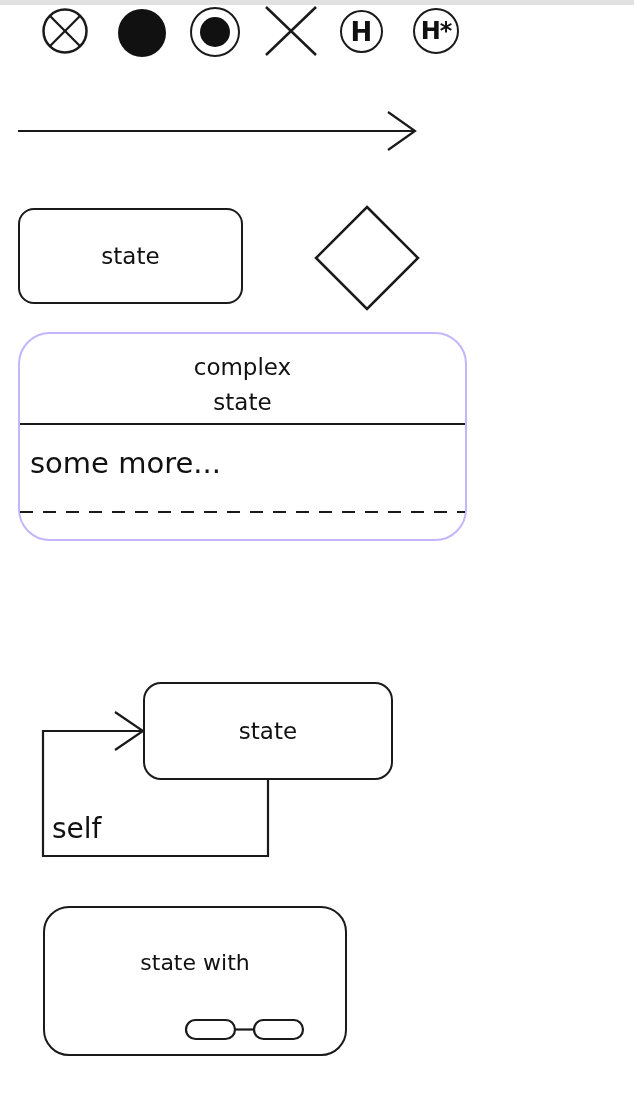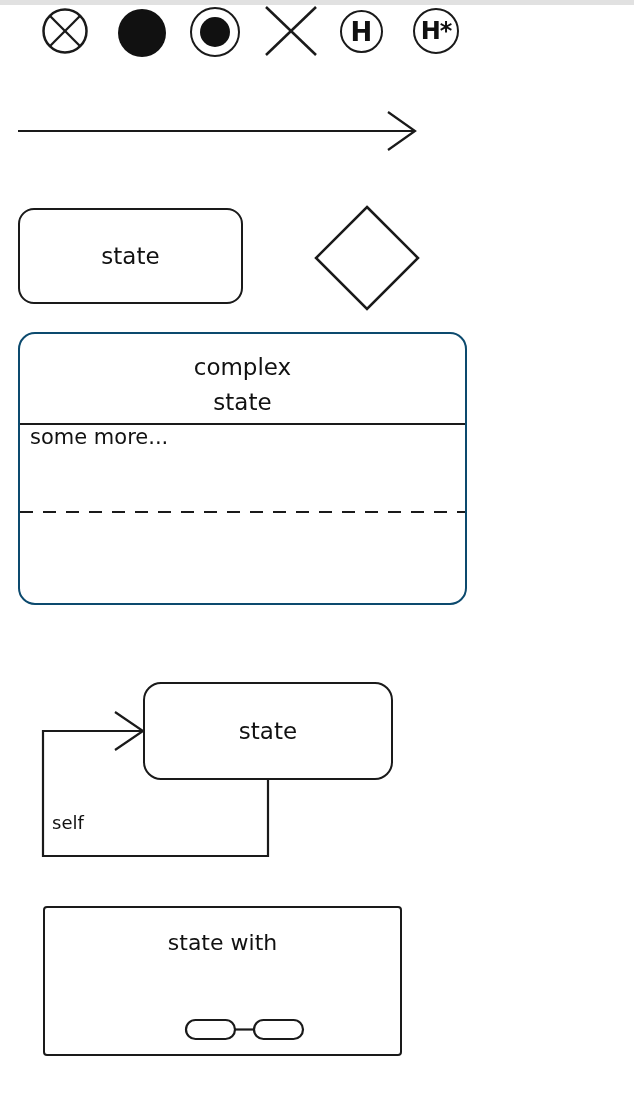--- a/index.html
+++ b/index.html
@@ -58,64 +58,65 @@
     justify-content: center;
     font-size: 23px;
   }
   .state-1 { left: 18px; top: 208px; width: 225px; height: 96px; border-radius: 16px; }
   .state-2 { left: 143px; top: 682px; width: 250px; height: 98px; border-radius: 18px; }
 
   
   .complex-box {
     box-sizing: border-box;
     left: 18px; top: 332px;
-    width: 449px; height: 273px;
-    border: 2px solid #0c4a6e;
-    border-radius: 17px;
+    width: 449px; height: 209px;
+    border: 2px solid #c4b5fd;
+    border-radius: 32px;
     background: #ffffff;
   }
   .cs-title {
     box-sizing: border-box;
     height: 91px;
     padding-top: 16px;
     text-align: center;
     font-size: 23px;
     line-height: 35px;
     border-bottom: 2px solid #1a1a1a;
   }
   .cs-body {
     padding: 0 10px 0 10px;
-    font-size: 21px;
+    font-size: 29px;
+    margin-top: 21px;
   }
   .cs-dash {
     position: absolute;
     left: 0; right: 0;
     top: 177px;
     height: 2px;
     background: repeating-linear-gradient(90deg, #1a1a1a 0 13px, transparent 13px 23px);
   }
 
   
   .self-label {
     left: 52px; top: 812px;
-    font-size: 18px;
+    font-size: 28px;
   }
 
   
   .substates-box {
     box-sizing: border-box;
     left: 43px; top: 906px;
-    width: 359px; height: 150px;
+    width: 304px; height: 150px;
     border: 2px solid #1a1a1a;
-    border-radius: 4px;
+    border-radius: 26px;
     background: #ffffff;
     text-align: center;
     font-size: 22px;
     line-height: 37px;
-    padding-top: 16px;
+    padding-top: 36px;
   }
   svg { display: block; }
 </style>
 </head>
 <body>
 
 <div class="canvas">
 
   <div class="top-bar"></div>
 

